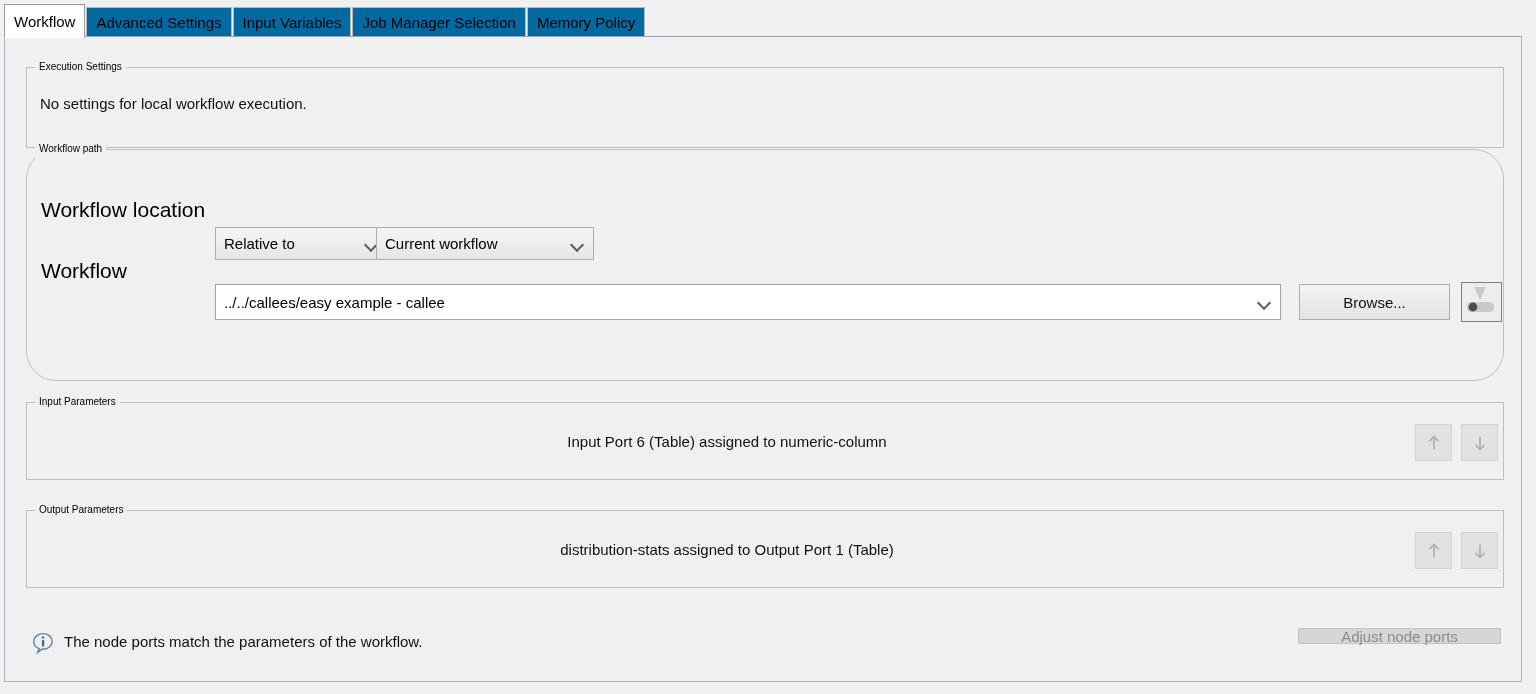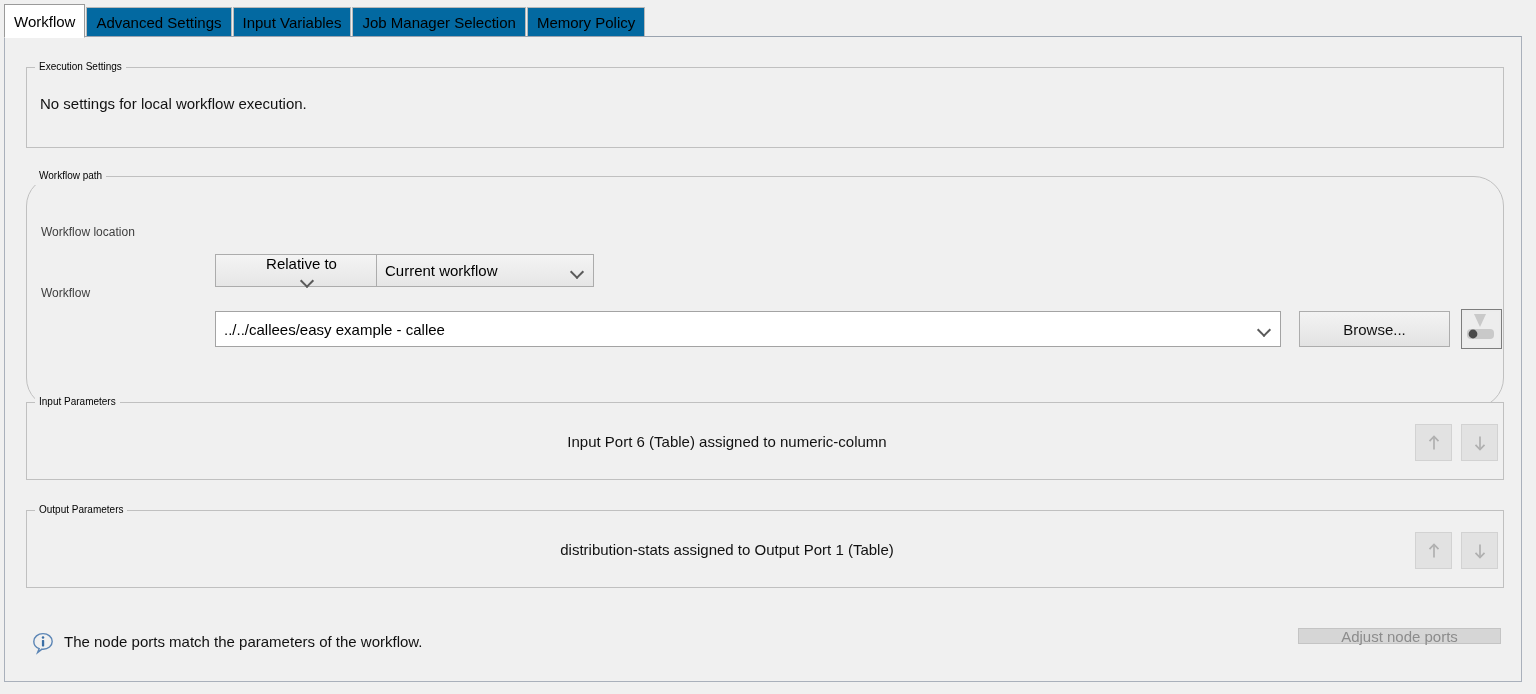--- a/index.html
+++ b/index.html
@@ -83,38 +83,38 @@
     left: 8px;
     background: #f0f0f0;
     padding: 0 4px;
     font-size: 10px;
     color: #000;
     line-height: 18px;
     white-space: nowrap;
   }
 
   #grp-exec   { left: 21px; top: 30px;  width: 1478px; height: 81px; }
-  #grp-path   { left: 21px; top: 139px; width: 1478px; height: 232px; border-radius: 30px; }
+  #grp-path   { left: 21px; top: 112px; width: 1478px; height: 232px; border-radius: 30px; }
   #grp-input  { left: 21px; top: 365px; width: 1478px; height: 78px; }
   #grp-output { left: 21px; top: 453px; width: 1478px; height: 78px; margin-top: 20px; }
 
   .exec-text {
     position: absolute;
     left: 13px;
     top: 27px;
     font-size: 15px;
     color: #111;
     white-space: nowrap;
   }
 
   
   .row-label {
     position: absolute;
-    font-size: 12px;
-    color: #404040;
+    font-size: 21px;
+    color: #000000;
     white-space: nowrap;
   }
   #lbl-location { left: 14px; top: 48px; }
   #lbl-workflow { left: 14px; top: 109px; }
 
   .combo {
     position: absolute;
     box-sizing: border-box;
     background: linear-gradient(#f4f4f4, #e6e6e6);
     border: 1px solid #acacac;
@@ -138,21 +138,21 @@
   .chev::before {
     content: "";
     position: absolute;
     left: 3px; top: 4px;
     width: 8px; height: 8px;
     border-right: 2px solid #5a5a5a;
     border-bottom: 2px solid #5a5a5a;
     transform: rotate(45deg);
   }
 
-  #combo-relative { left: 188px; top: 77px;  width: 173px; flex-direction: column; }
+  #combo-relative { left: 188px; top: 77px;  width: 173px; }
   #combo-current  { left: 349px; top: 77px;  width: 218px; gap: 24px; }
 
   .textcombo {
     position: absolute;
     left: 188px;
     top: 134px;
     width: 1066px;
     height: 36px;
     box-sizing: border-box;
     background: #ffffff;

